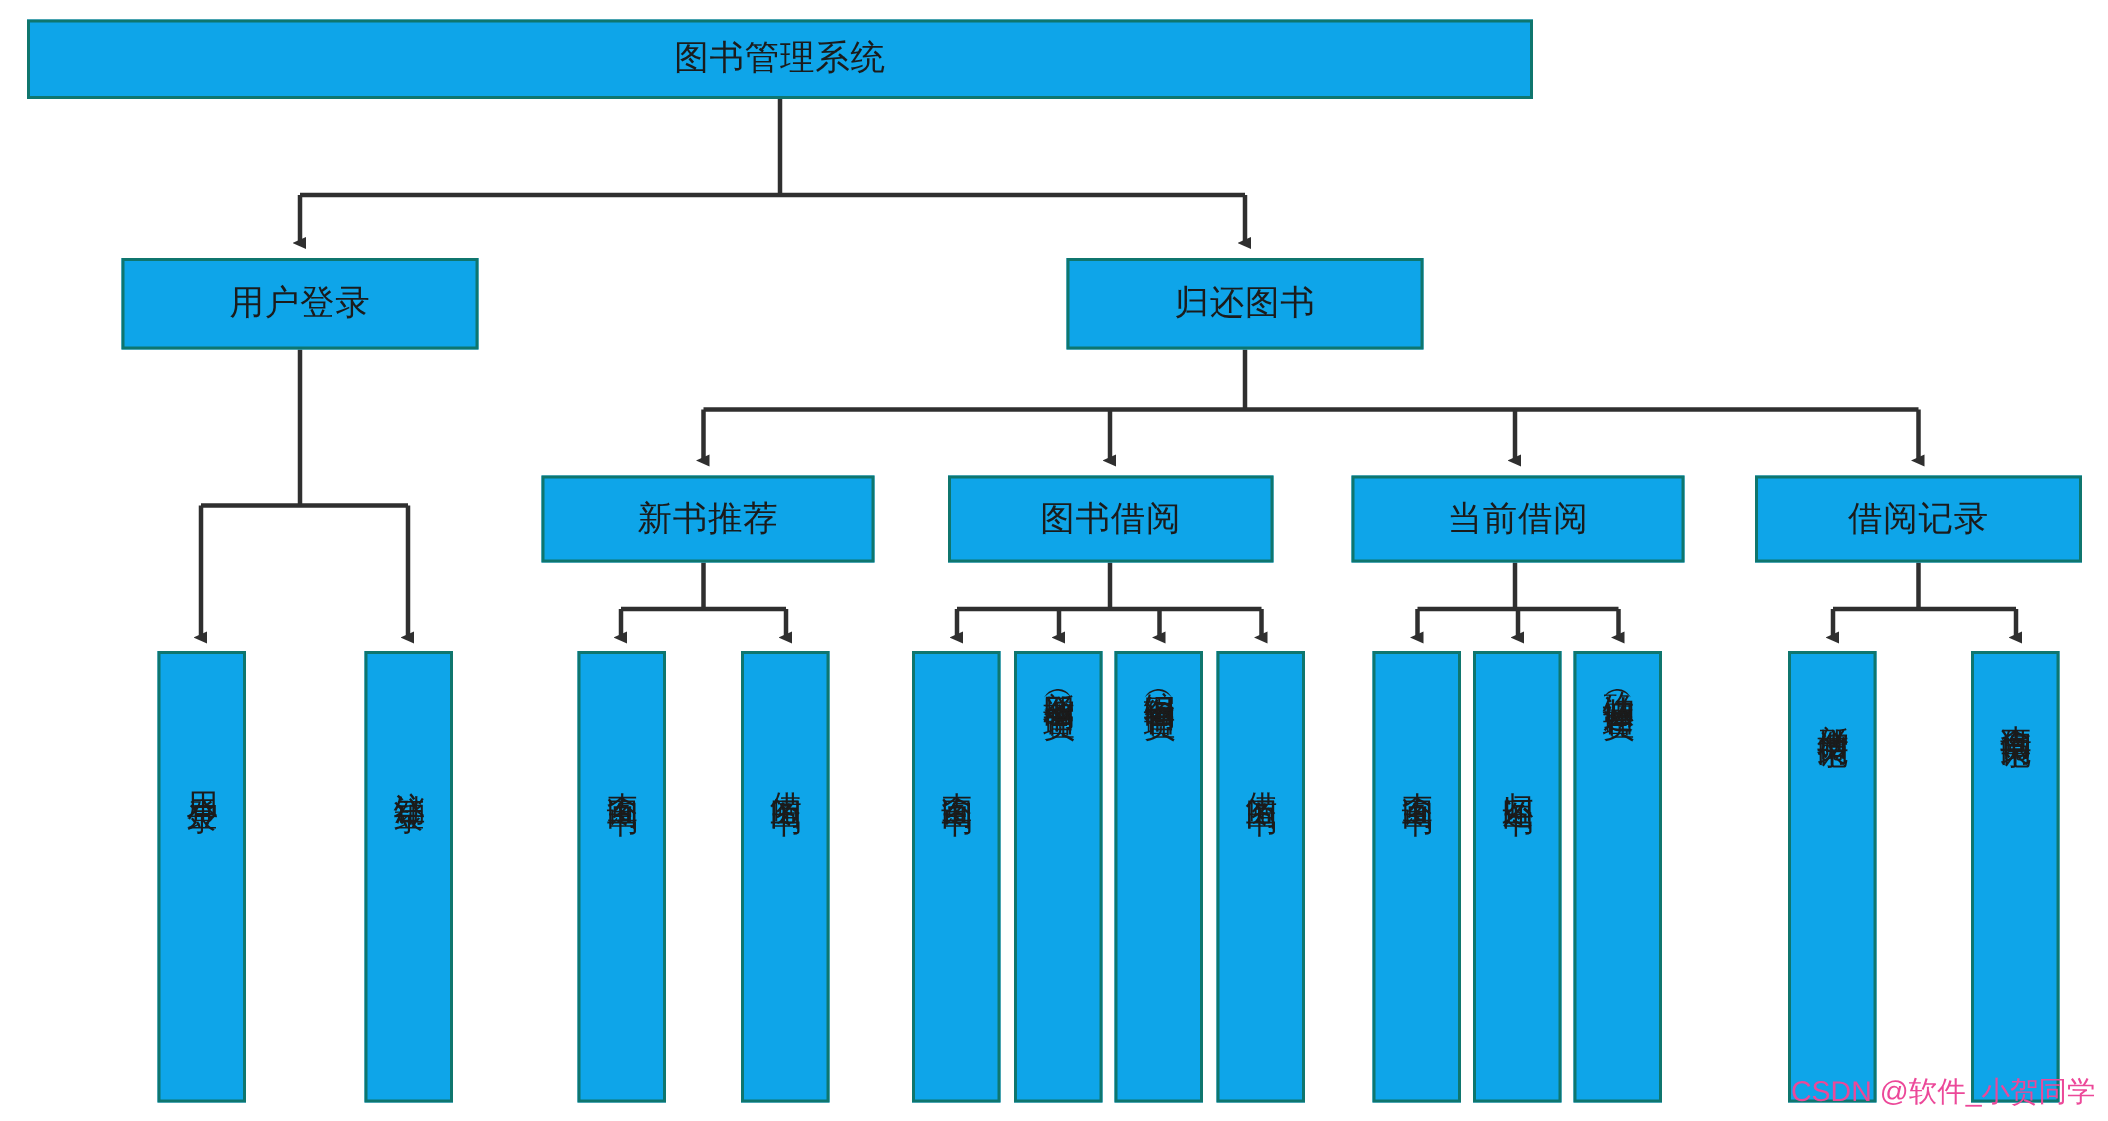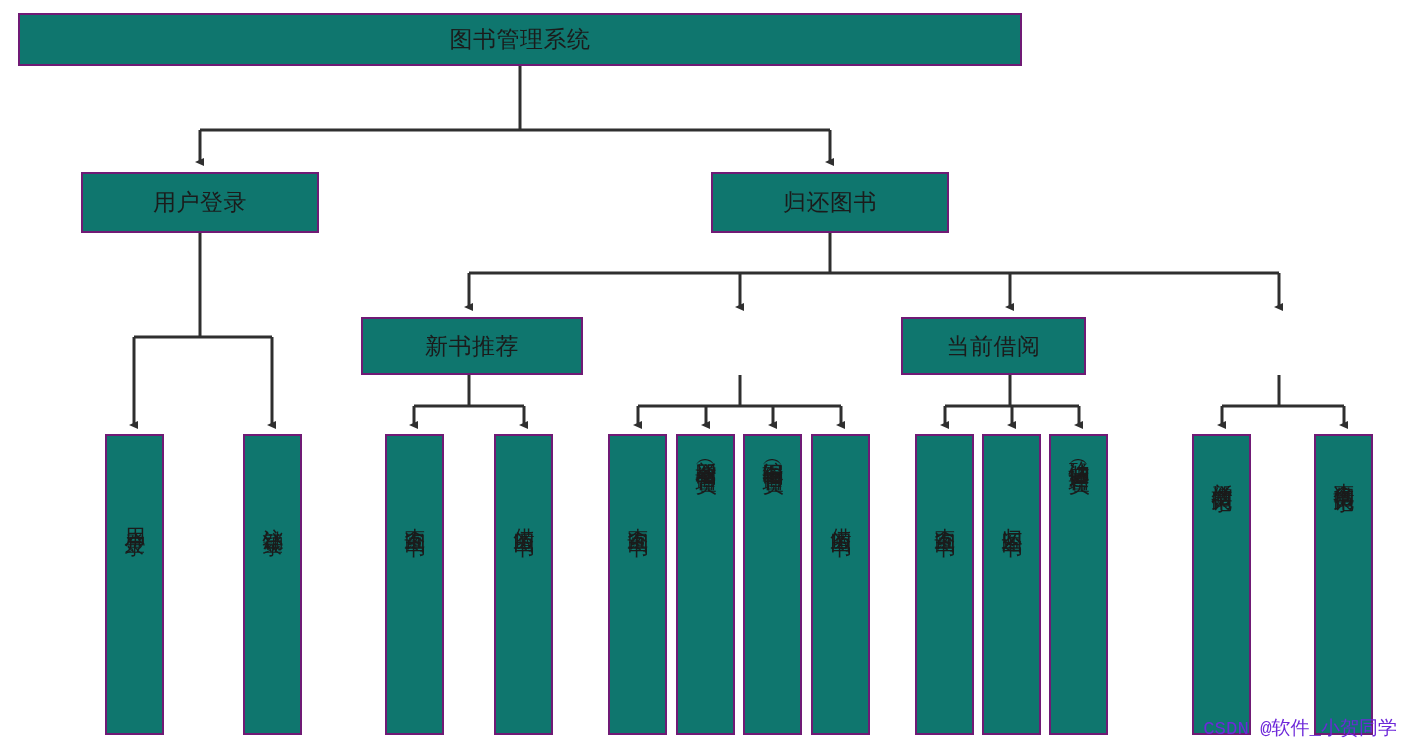--- a/index.html
+++ b/index.html
@@ -13,22 +13,22 @@
   #canvas {
     position: relative;
     width: 1405px;
     height: 747px;
     background: #ffffff;
     overflow: hidden;
   }
   .node {
     position: absolute;
     box-sizing: border-box;
-    border: 2px solid #701a75;
-    background: #0f766e;
+    border: 2px solid #0f766e;
+    background: #0ea5e9;
     display: flex;
     align-items: center;
     justify-content: center;
     color: #1b1b1b;
     z-index: 3;
   }
   .node-label {
     display: block;
     text-align: center;
     line-height: 1.08;
@@ -65,24 +65,24 @@
     width: 1405px;
     height: 747px;
     z-index: 1;
     pointer-events: none;
   }
   .watermark {
     position: absolute;
     right: 8px;
     bottom: 6px;
     font-size: 19px;
-    color: #6d28d9;
+    color: #ec4899;
     z-index: 5;
     white-space: nowrap;
-    font-family: Liberation Mono, monospace;
+    font-family: Liberation Sans, sans-serif;
   }
 </style>
 </head>
 <body>
 
 <div id="canvas">
 
   <svg class="links" viewBox="0 0 1405 747" xmlns="http://www.w3.org/2000/svg">
     <defs>
       <marker id="arrow" markerWidth="10" markerHeight="10" refX="5" refY="5" orient="auto" markerUnits="userSpaceOnUse">
@@ -142,25 +142,31 @@
   </div>
 
   <div class="node h-node" style="left:711px; top:172px; width:238px; height:61px;">
     <span class="node-label">归还图书</span>
   </div>
 
   <div class="node h-node" style="left:361px; top:317px; width:222px; height:58px;">
     <span class="node-label">新书推荐</span>
   </div>
 
-
-  <div class="node h-node" style="left:901px; top:317px; width:185px; height:58px;">
+  <div class="node h-node" style="left:632px; top:317px; width:217px; height:58px;">
+    <span class="node-label">图书借阅</span>
+  </div>
+
+  <div class="node h-node" style="left:901px; top:317px; width:222px; height:58px;">
     <span class="node-label">当前借阅</span>
   </div>
 
+  <div class="node h-node" style="left:1170px; top:317px; width:218px; height:58px;">
+    <span class="node-label">借阅记录</span>
+  </div>
 
   <div class="node v-node" style="left:105px; top:434px; width:59px; height:301px; padding-top:75px;">
     <span class="node-label">用户登录</span>
   </div>
 
   <div class="node v-node" style="left:243px; top:434px; width:59px; height:301px; padding-top:75px;">
     <span class="node-label">注销登录</span>
   </div>
 
   <div class="node v-node" style="left:385px; top:434px; width:59px; height:301px; padding-top:75px;">

